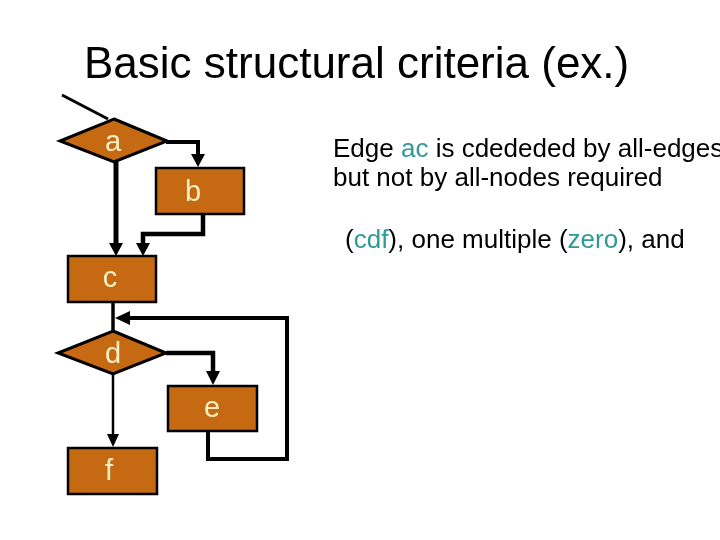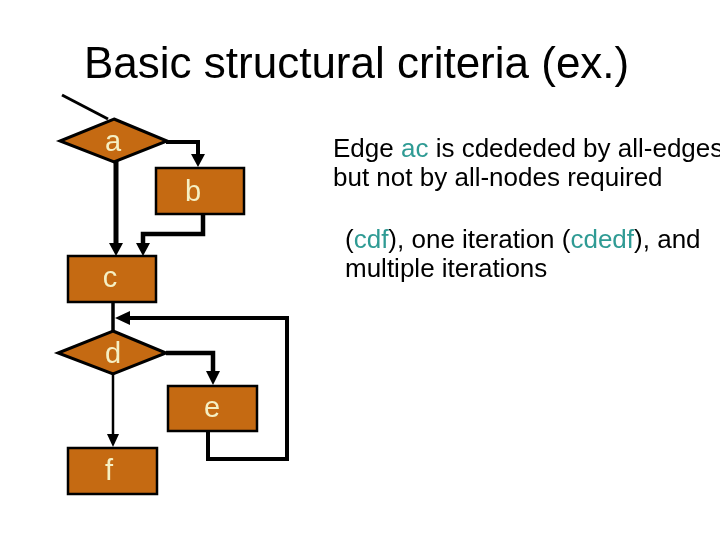--- a/index.html
+++ b/index.html
@@ -92,17 +92,16 @@
     <text x="212" y="417" text-anchor="middle" fill="#F5F0C4">e</text>
     <text x="109" y="480" text-anchor="middle" fill="#F5F0C4">f</text>
   </svg>
 
   <div class="para p1">
     <div class="line"><span>Edge </span><span class="hl">ac</span><span> is cdededed by all-edges</span></div>
     <div class="line"><span>but not by all-nodes required</span></div>
   </div>
 
   <div class="para p2">
-    <div class="line"><span>(</span><span class="hl">cdf</span><span>), one iteration (</span><span class="hl">cdedf</span><span>), and</span></div>
-    <div class="line"><span>multiple iterations</span></div>
+    <div class="line"><span>(</span><span class="hl">cdf</span><span>), one multiple (</span><span class="hl">zero</span><span>), and</span></div>
   </div>
 
 </div>
 
 </body></html>

